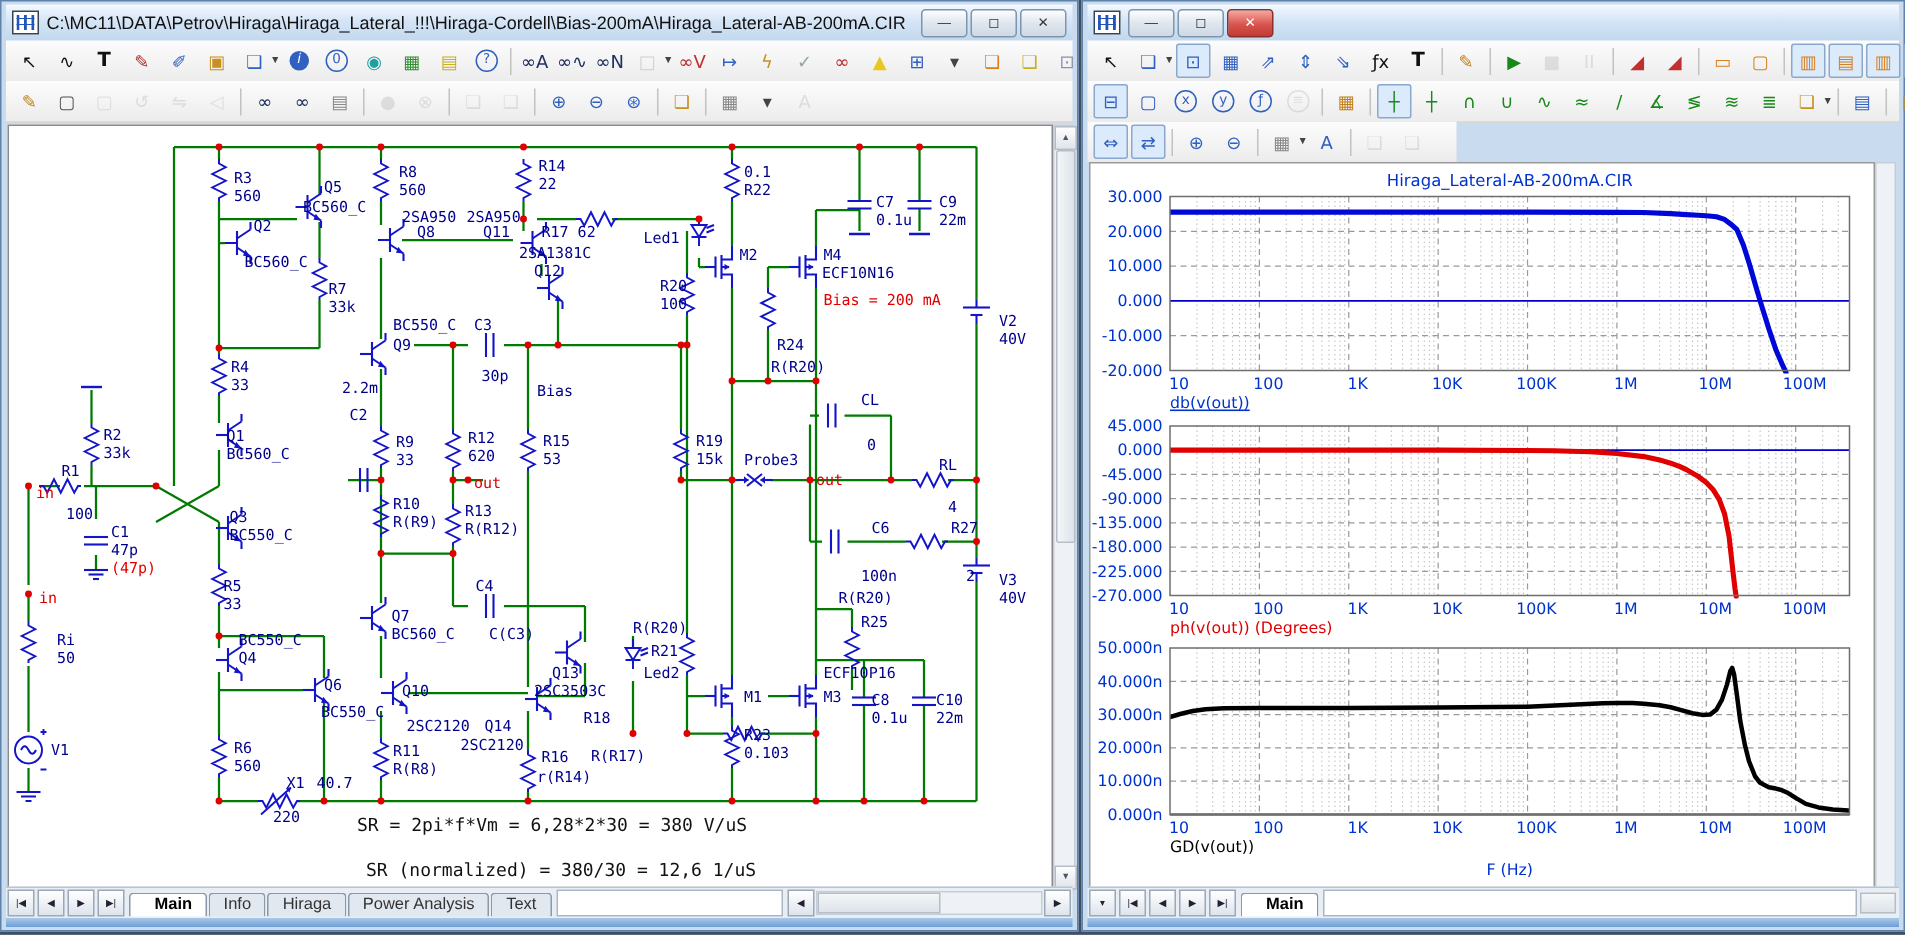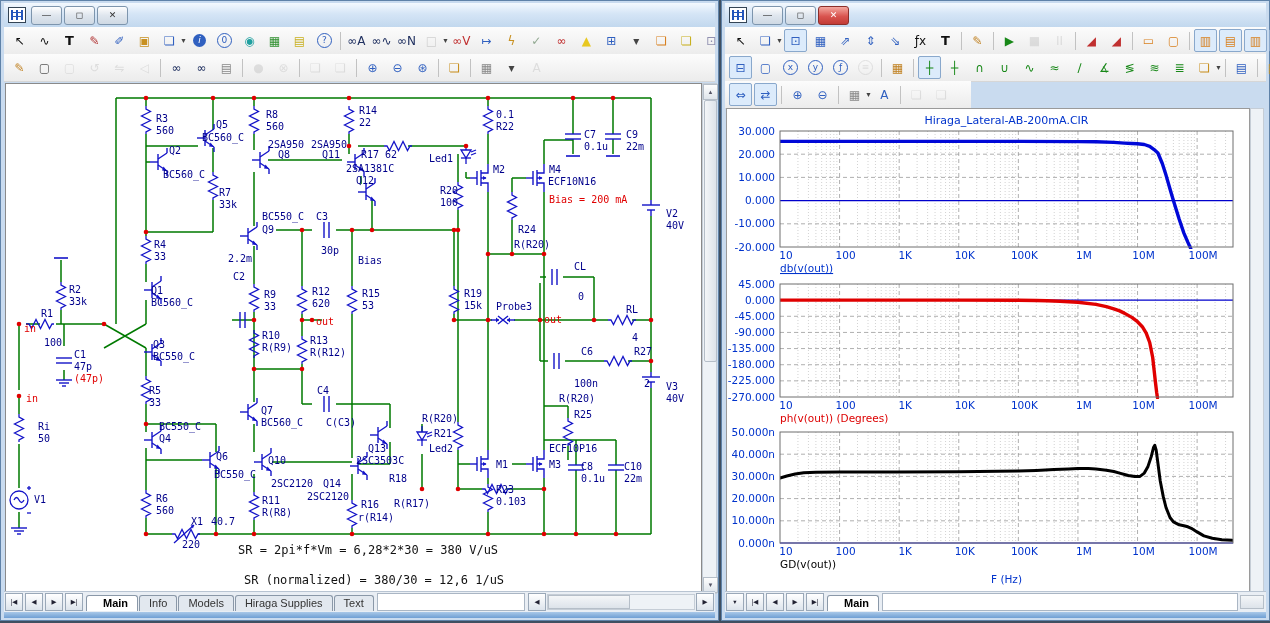--- a/index.html
+++ b/index.html
@@ -45,20 +45,21 @@
   .plotlbl{font-family:"DejaVu Sans",sans-serif;}
 </style>
 </head>
 <body>
 
 <div id="screen">
 
   <div class="win" style="left:0;width:719px;">
     <div class="titlebar">
       <div class="appicon"></div>
+      <div class="title-text">C:\MC11\DATA\Petrov\Hiraga\Hiraga_Lateral_!!!\Hiraga-Cordell\Bias-200mA\Hiraga_Lateral-AB-200mA.CIR</div>
       <div class="wbtns">
         <div class="wbtn">—</div>
         <div class="wbtn">◻</div>
         <div class="wbtn">✕</div>
       </div>
     </div>
     <div class="toolbar" style="top:26px;" id="ltb1">
         <span class="tb-btn" style="color: rgb(17, 17, 17);">↖</span>
         <span class="tb-btn" style="color: rgb(17, 17, 17);">∿</span>
         <span class="tb-btn bold" style="color: rgb(17, 17, 17);">T</span>
@@ -474,22 +475,22 @@
     <div class="tabrow" style="bottom:8px;">
       <span id="lnav" style="display:flex;">
           <span class="navbtn">|◀</span>
           <span class="navbtn">◀</span>
           <span class="navbtn">▶</span>
           <span class="navbtn">▶|</span>
         </span>
       <span id="ltabs" style="display:flex;align-items:flex-end;height:18px;margin-left:2px;">
           <span class="tab active">Main</span>
           <span class="tab">Info</span>
-          <span class="tab">Models</span>
-          <span class="tab">Hiraga Supplies</span>
+          <span class="tab">Hiraga</span>
+          <span class="tab">Power Analysis</span>
           <span class="tab">Text</span>
         </span>
       <span class="tabfill" style="max-width:150px;"></span>
       <span class="navbtn">◀</span>
       <span style="flex:1;display:flex;align-items:center;background:#eef2f6;border:1px solid #c5cdd6;height:14px;">
         <span class="hthumb" style="width:80px;"></span>
       </span>
       <span class="navbtn">▶</span>
     </div>
     <div class="bottomframe"></div>

